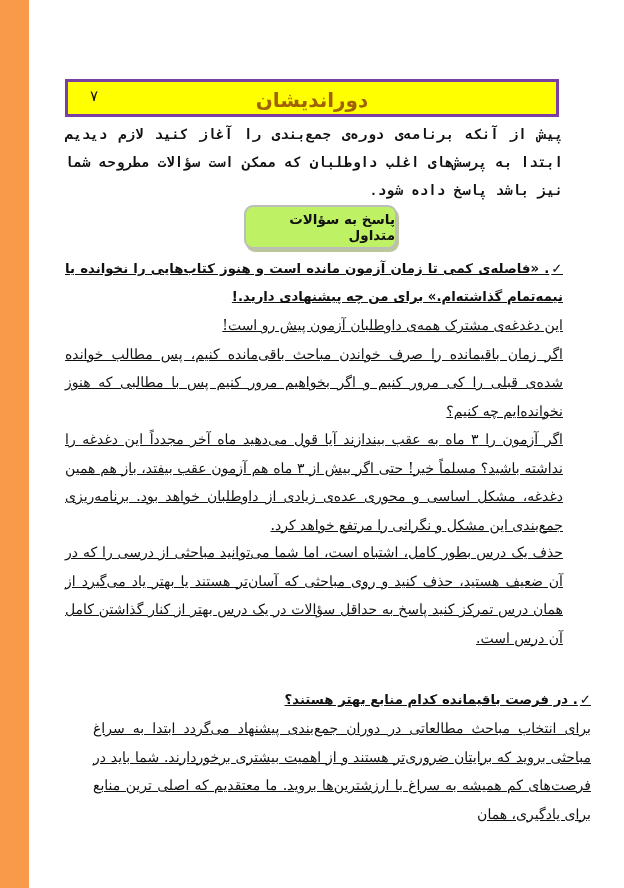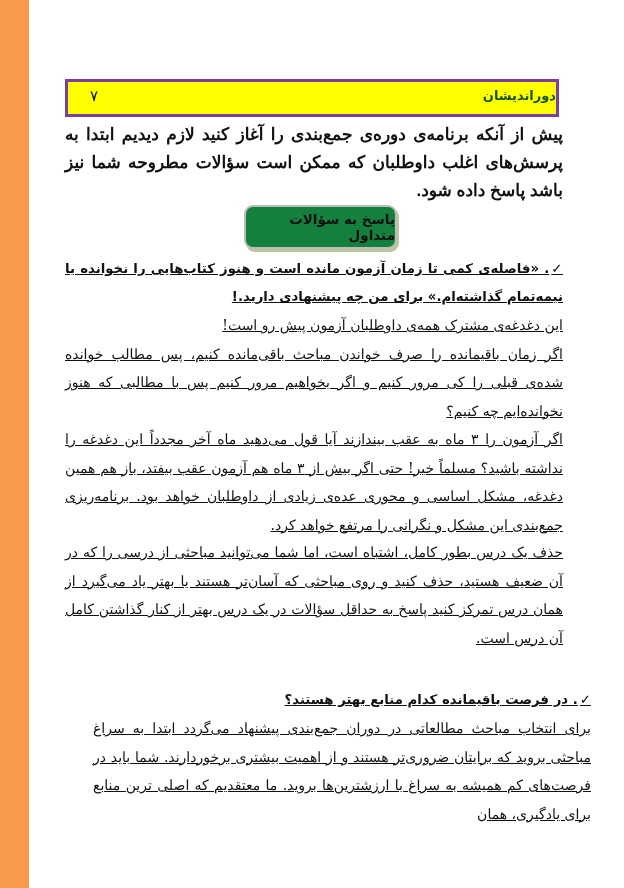--- a/index.html
+++ b/index.html
@@ -31,24 +31,25 @@
     width: 488px;
     height: 32px;
     background: #ffff00;
     border: 3px solid #7a3fa0;
   }
   .header-title {
     position: absolute;
     left: 0;
     right: 0;
     top: 6px;
+    text-align: center;
     font-family: "DejaVu Sans", sans-serif;
     font-weight: bold;
-    font-size: 13px;
-    color: #14532d;
+    font-size: 20px;
+    color: #a16207;
     direction: rtl;
   }
   .page-number {
     position: absolute;
     left: 22px;
     top: 5px;
     font-family: "DejaVu Sans", sans-serif;
     font-size: 15px;
     color: #111;
   }
@@ -56,32 +57,32 @@
     position: absolute;
     left: 65px;
     width: 498px;
     direction: rtl;
     text-align: justify;
     text-align-last: right;
     color: #111;
   }
   .intro {
     top: 121px;
-    font-family: Liberation Sans, sans-serif;
+    font-family: Liberation Mono, monospace;
     font-weight: bold;
-    font-size: 17px;
+    font-size: 14px;
     line-height: 28px;
   }
   .faq-button {
     position: absolute;
     left: 244px;
     top: 205px;
     width: 149px;
     height: 40px;
-    background: #15803d;
+    background: #bef264;
     border: 2px solid #bdbdbd;
     border-radius: 9px;
     box-shadow: 2px 3px 0 #b9c79a;
     display: flex;
     align-items: center;
     justify-content: center;
     font-family: "DejaVu Sans", sans-serif;
     font-weight: bold;
     font-size: 13.5px;
     color: #111;

